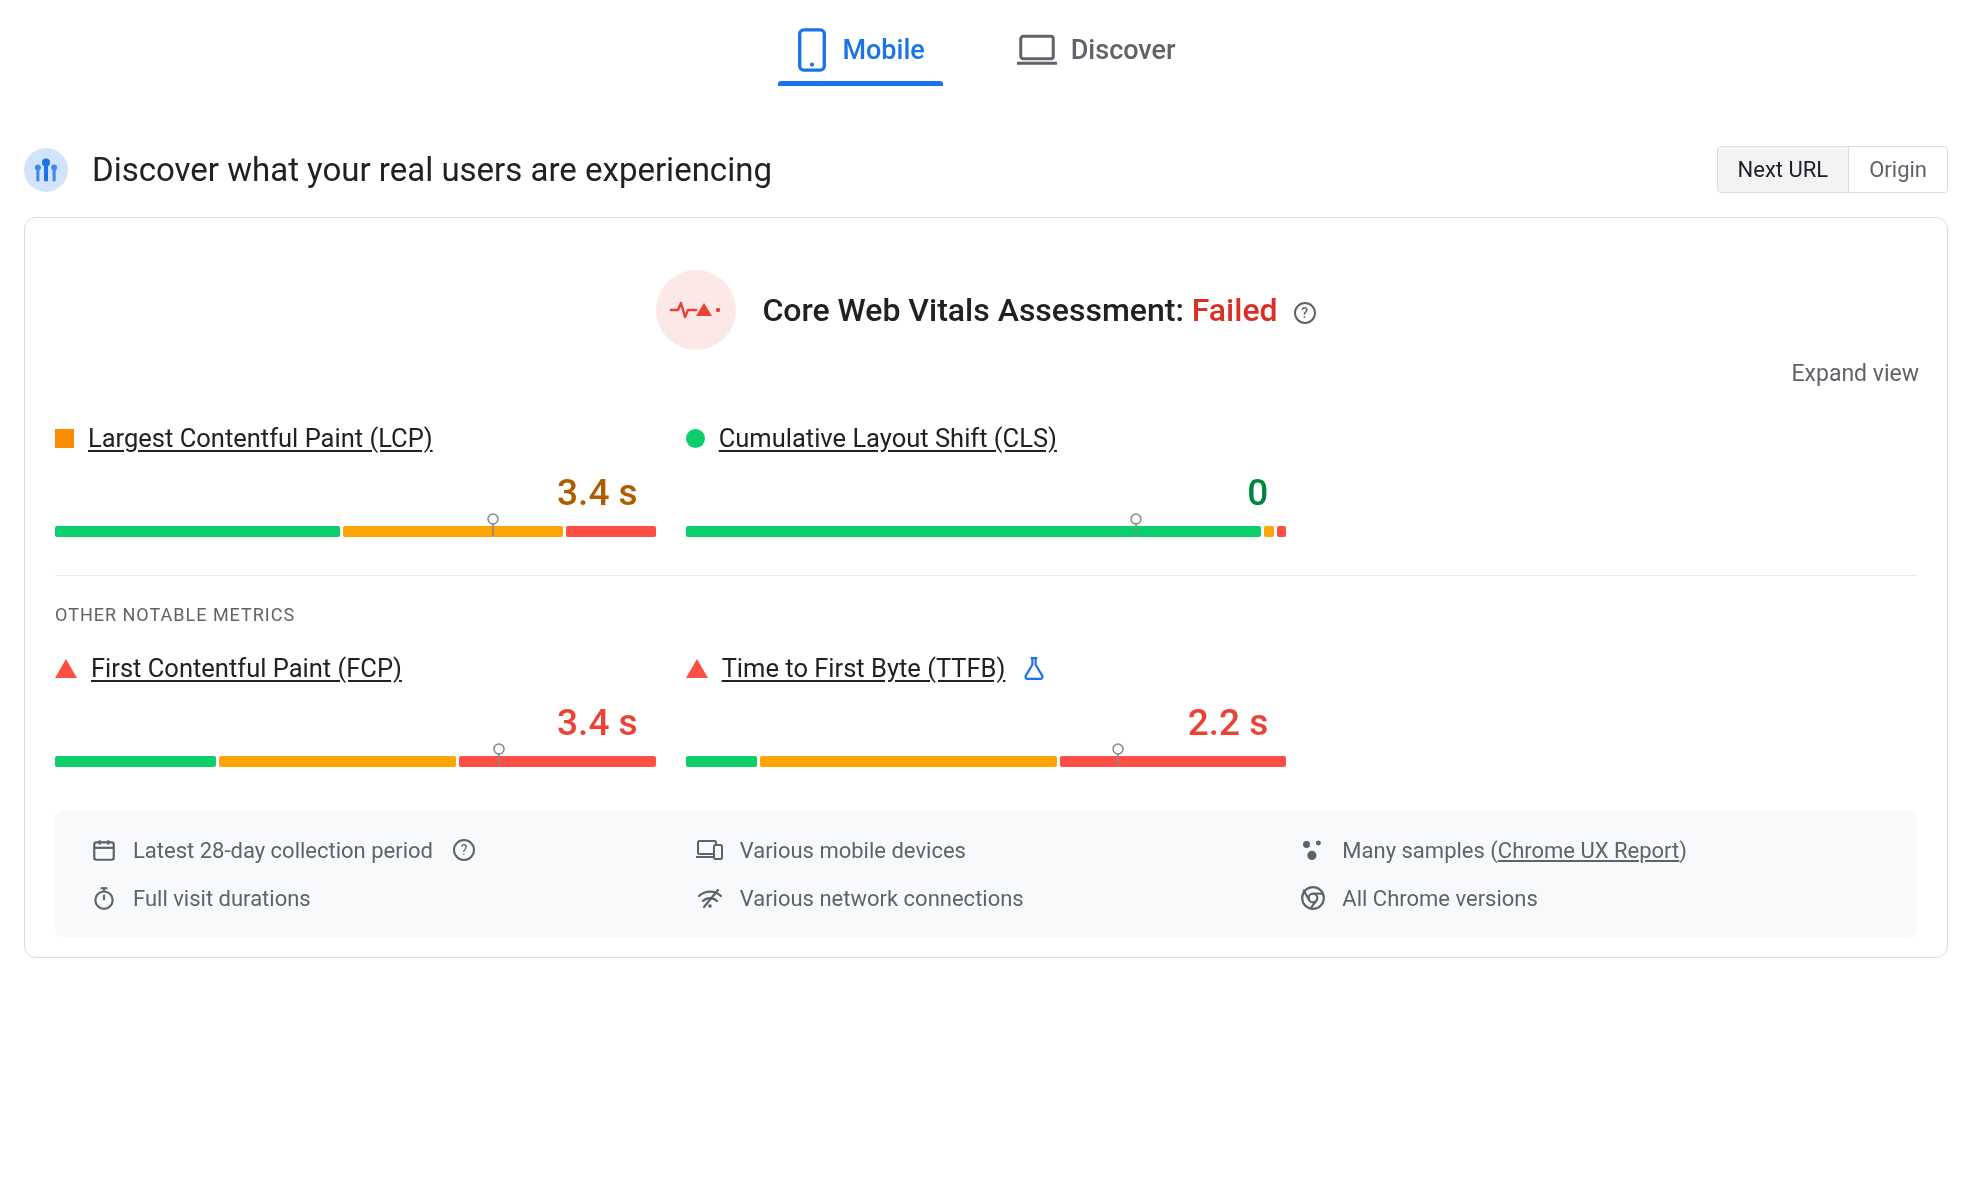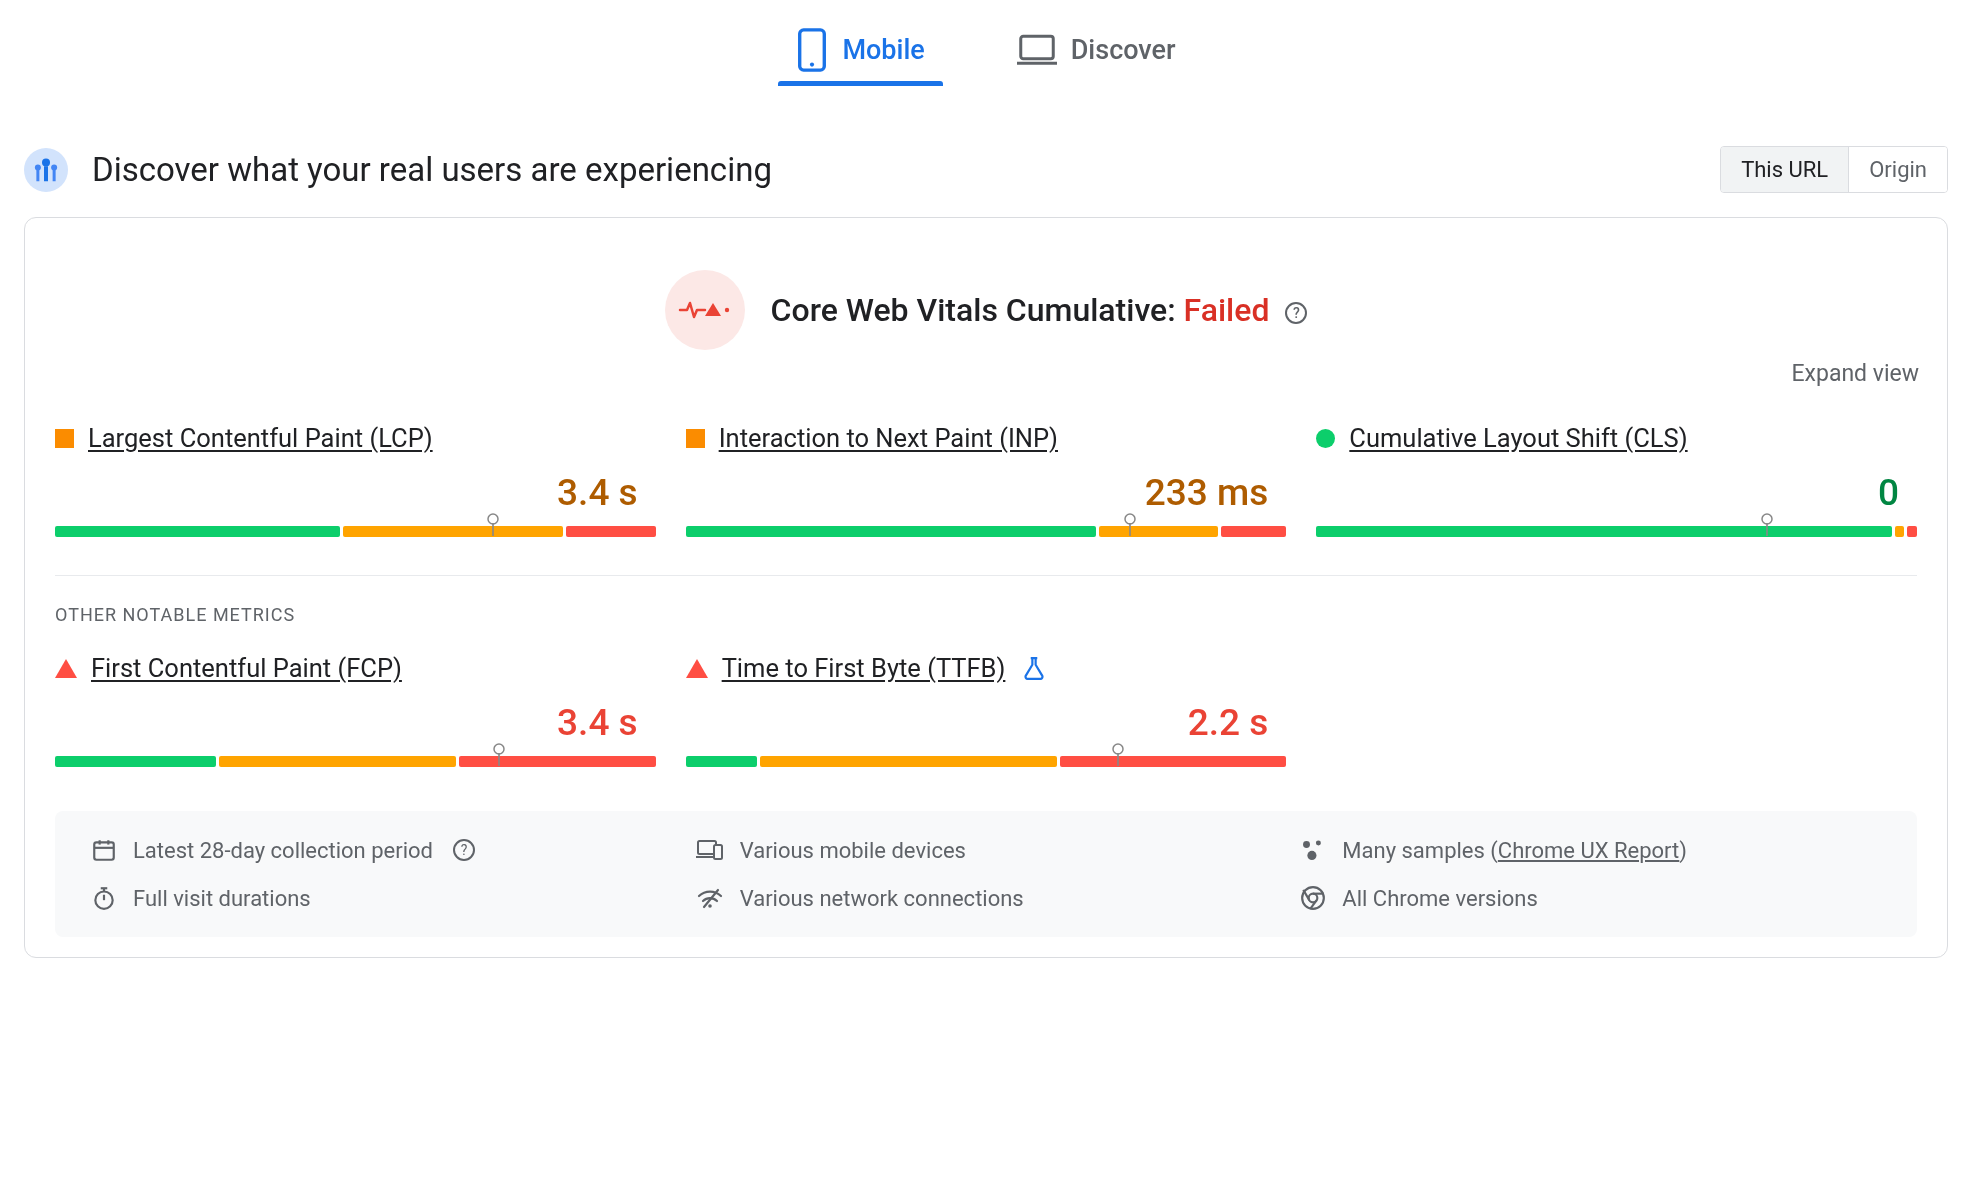--- a/index.html
+++ b/index.html
@@ -246,37 +246,37 @@
         <rect x="10.4" y="9" width="3.2" height="12" fill="#1a73e8"></rect>
         <circle cx="5.5" cy="10" r="2.4" fill="#4285f4"></circle>
         <rect x="4.3" y="12" width="2.4" height="9" fill="#4285f4"></rect>
         <circle cx="18.5" cy="10" r="2.4" fill="#4285f4"></circle>
         <rect x="17.3" y="12" width="2.4" height="9" fill="#4285f4"></rect>
       </svg>
     </div>
     <h2 class="header-title">Discover what your real users are experiencing</h2>
   </div>
   <div class="scope-toggle">
-    <div class="scope-btn active">This URL</div>
+    <div class="scope-btn active">Next URL</div>
     <div class="scope-btn">Origin</div>
   </div>
 </div>
 
 <div class="card">
 
   <div class="assessment-row">
     <div class="assessment-icon">
       <svg width="56" height="24" viewBox="0 0 56 24">
         <polyline points="3,12 10,12 13,5 17,19 20,12 28,12" fill="none" stroke="#ea4335" stroke-width="2.5" stroke-linecap="round" stroke-linejoin="round"></polyline>
         <polygon points="36,5 44,18 28,18" fill="#ea4335"></polygon>
         <circle cx="50" cy="12" r="2.2" fill="#ea4335"></circle>
       </svg>
     </div>
     <div class="assessment-text">
-      <span>Core Web Vitals Cumulative:</span>
+      <span>Core Web Vitals Assessment:</span>
       <span class="assessment-status fail">Failed</span>
       <span class="help-icon">?</span>
     </div>
   </div>
 
   <div class="expand-row">Expand view</div>
 
   <div class="metrics-grid">
 
     <div class="metric">
@@ -293,40 +293,20 @@
         </div>
         <div class="marker" style="left:73%">
           <svg width="13" height="24" viewBox="0 0 13 24">
               <circle cx="6.5" cy="6" r="5" fill="#fff" stroke="#888" stroke-width="1.5"></circle>
               <rect x="5.7" y="10" width="1.6" height="13" fill="#888"></rect>
             </svg>
         </div>
       </div>
     </div>
 
-    <div class="metric">
-      <div class="metric-header">
-        <div class="metric-dot dot-amber"></div>
-        <span class="metric-name">Interaction to Next Paint (INP)</span>
-      </div>
-      <div class="metric-value val-amber">233 ms</div>
-      <div class="bar-wrap">
-        <div class="bar">
-          <div class="seg-g" style="flex:69"></div>
-          <div class="seg-a" style="flex:20"></div>
-          <div class="seg-r" style="flex:11"></div>
-        </div>
-        <div class="marker" style="left:74%">
-          <svg width="13" height="24" viewBox="0 0 13 24">
-              <circle cx="6.5" cy="6" r="5" fill="#fff" stroke="#888" stroke-width="1.5"></circle>
-              <rect x="5.7" y="10" width="1.6" height="13" fill="#888"></rect>
-            </svg>
-        </div>
-      </div>
-    </div>
 
     <div class="metric">
       <div class="metric-header">
         <div class="metric-dot dot-green"></div>
         <span class="metric-name">Cumulative Layout Shift (CLS)</span>
       </div>
       <div class="metric-value val-green">0</div>
       <div class="bar-wrap">
         <div class="bar">
           <div class="seg-g" style="flex:96.8"></div>

